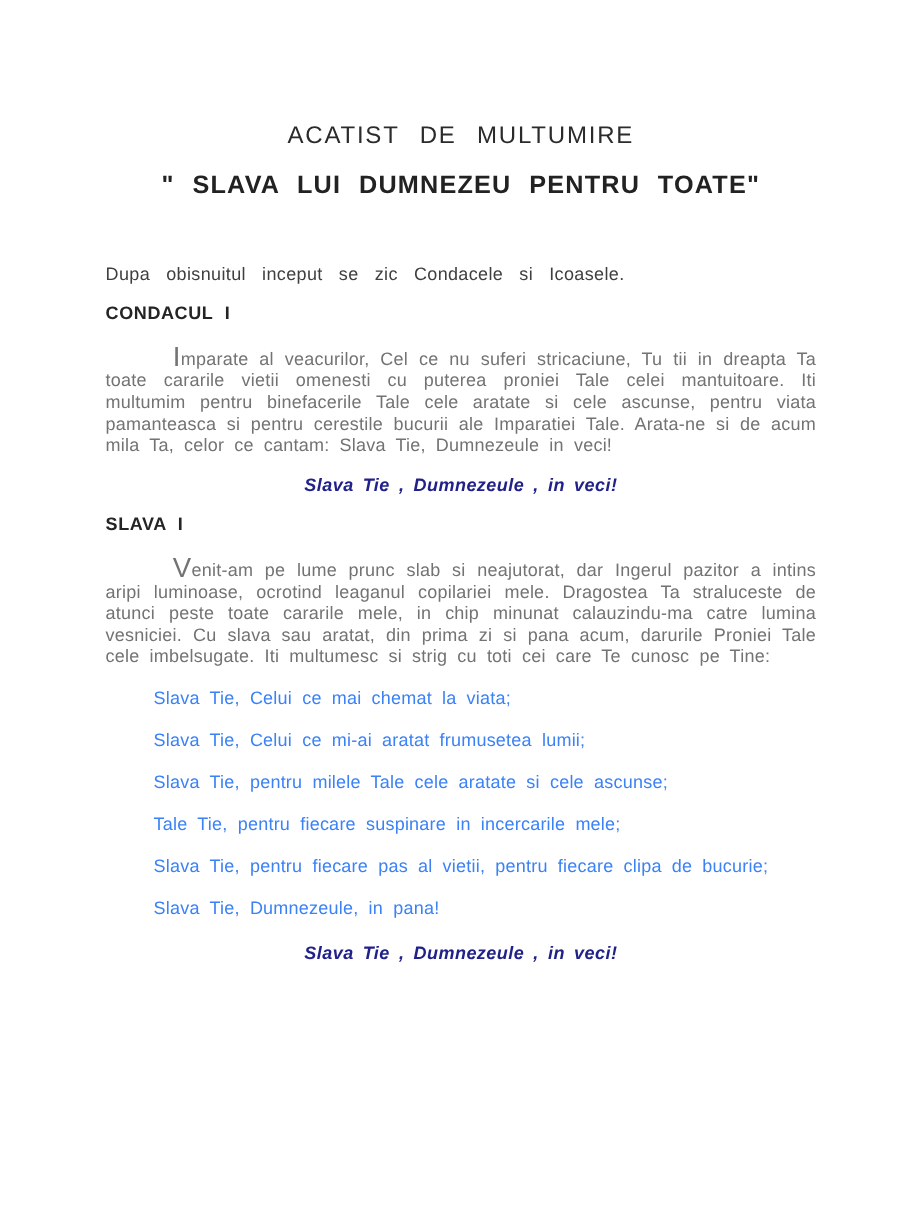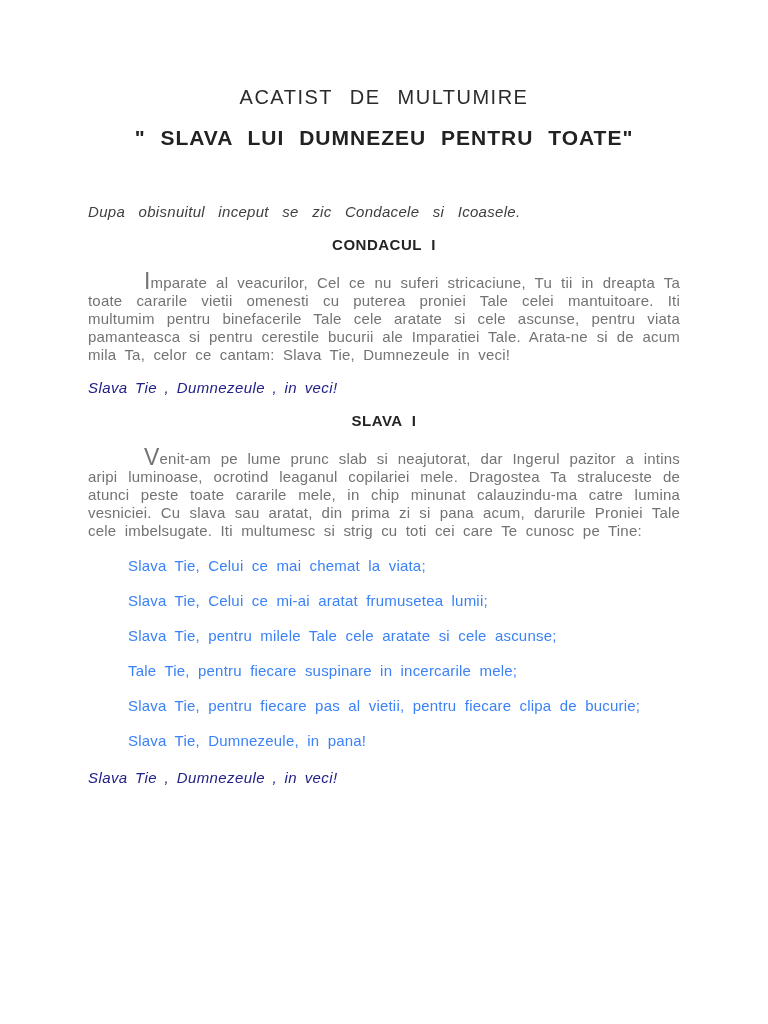--- a/index.html
+++ b/index.html
@@ -15,51 +15,50 @@
     -webkit-font-smoothing: antialiased;
   }
   .page {
     position: relative;
     width: 592px;
     margin: 0 auto;
     padding-top: 84px;
     color: #3d3d3d;
   }
   .title {
-    margin: 0;
+    margin: 16px;
     text-align: center;
     font-size: 20px;
     line-height: 26px;
     font-weight: normal;
     letter-spacing: 1.5px;
     word-spacing: 10px;
     color: #2b2b2b;
   }
   .subtitle {
     margin: 15px 0 0 0;
     text-align: center;
     font-size: 21px;
     line-height: 26px;
     font-weight: bold;
     letter-spacing: 1px;
     word-spacing: 8px;
     color: #222222;
   }
   .intro-note {
     margin: 52px 0 0 0;
-    font-style: italic;
     font-size: 15px;
     line-height: 18px;
     word-spacing: 9px;
     letter-spacing: 0.3px;
     color: #3f3f3f;
   }
   .section-heading {
     margin: 15px 0 0 0;
-    text-align: center;
+    text-align: left;
     font-size: 15px;
     line-height: 18px;
     font-weight: bold;
     letter-spacing: 0.5px;
     word-spacing: 5px;
     color: #242424;
   }
   .body-para {
     margin: 20px 0 0 0;
     font-size: 15px;
@@ -71,24 +70,24 @@
     color: #737373;
   }
   .dropcap {
     font-size: 23px;
     line-height: 0;
     position: relative;
     top: 1px;
   }
   .refrain {
     margin: 15px 0 0 0;
-    text-align: left;
+    text-align: center;
     font-size: 15px;
     line-height: 18px;
-    font-weight: normal;
+    font-weight: bold;
     font-style: italic;
     letter-spacing: 0.4px;
     word-spacing: 3px;
     color: #21218a;
   }
   .verses {
     margin-top: 7px;
   }
   .verse {
     margin: 17px 0 0 0;

